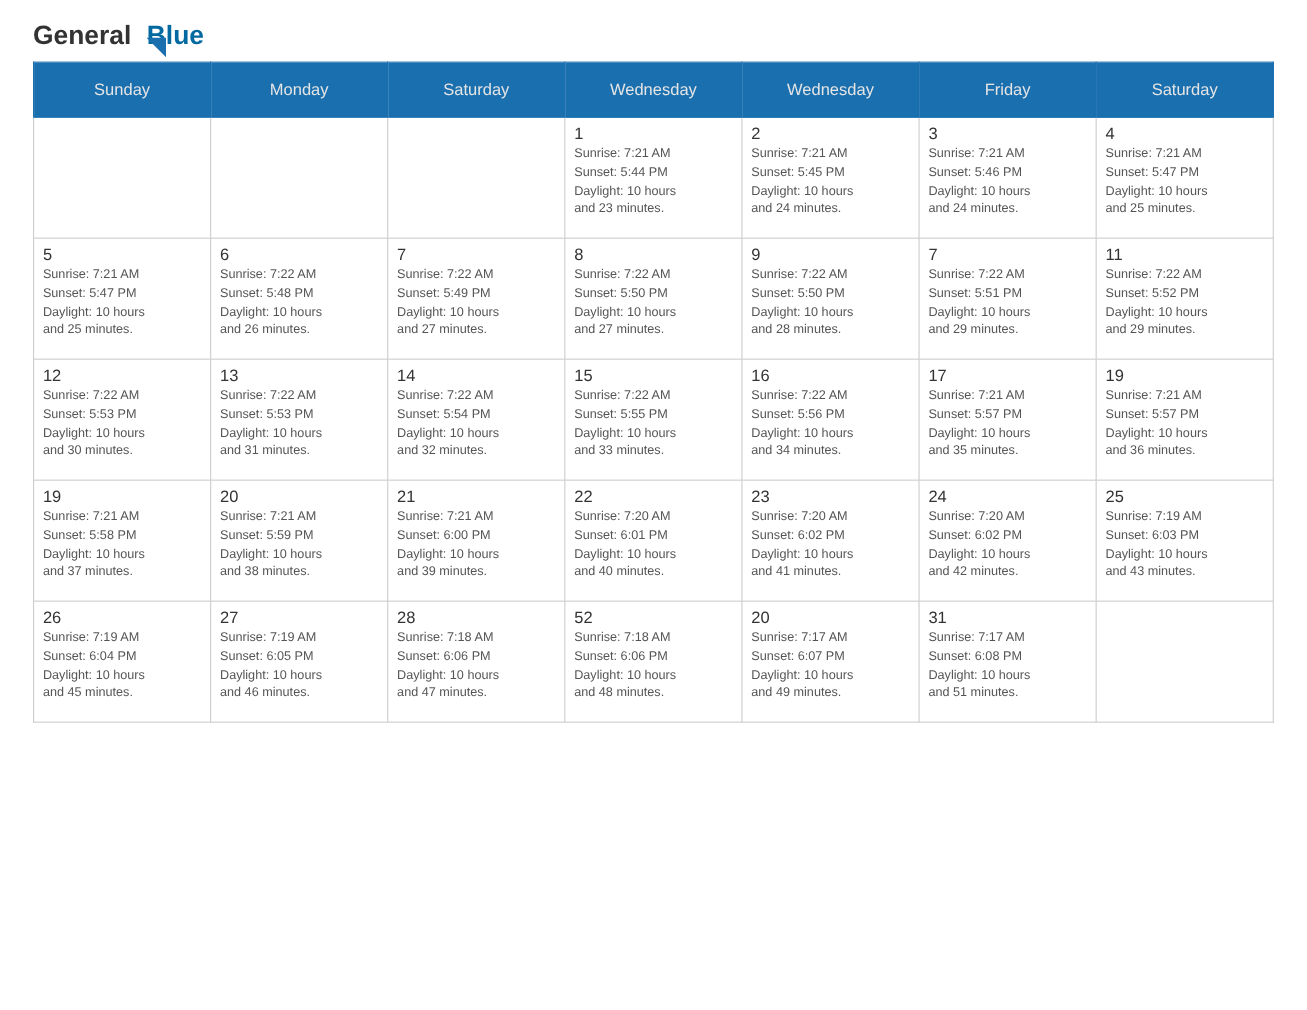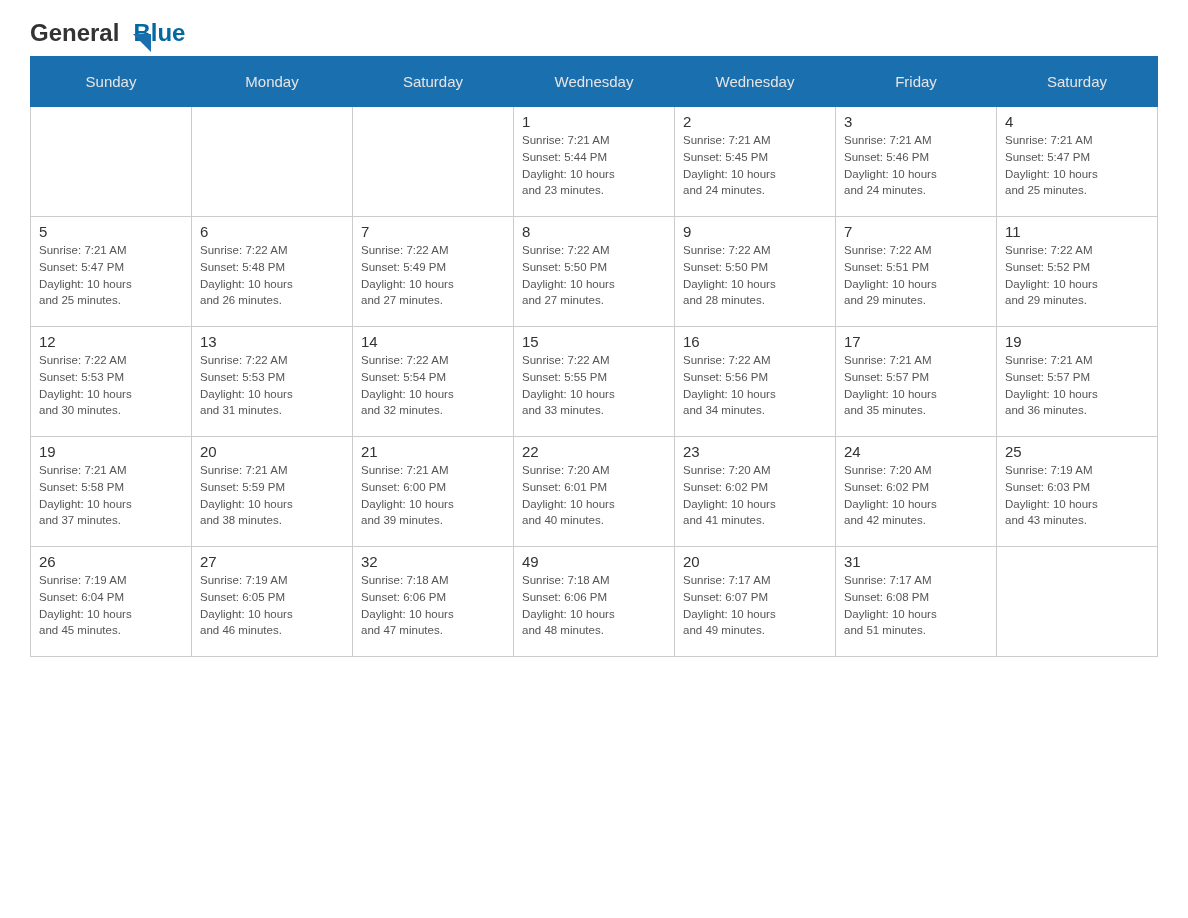--- a/index.html
+++ b/index.html
@@ -307,28 +307,28 @@
 and 45 minutes.</div>
         </td>
         <td>
           <span class="day-number">27</span>
           <div class="day-info" style="white-space: pre-line;">Sunrise: 7:19 AM
 Sunset: 6:05 PM
 Daylight: 10 hours
 and 46 minutes.</div>
         </td>
         <td>
-          <span class="day-number">32</span>
+          <span class="day-number">28</span>
           <div class="day-info" style="white-space: pre-line;">Sunrise: 7:18 AM
 Sunset: 6:06 PM
 Daylight: 10 hours
 and 47 minutes.</div>
         </td>
         <td>
-          <span class="day-number">49</span>
+          <span class="day-number">52</span>
           <div class="day-info" style="white-space: pre-line;">Sunrise: 7:18 AM
 Sunset: 6:06 PM
 Daylight: 10 hours
 and 48 minutes.</div>
         </td>
         <td>
           <span class="day-number">20</span>
           <div class="day-info" style="white-space: pre-line;">Sunrise: 7:17 AM
 Sunset: 6:07 PM
 Daylight: 10 hours

